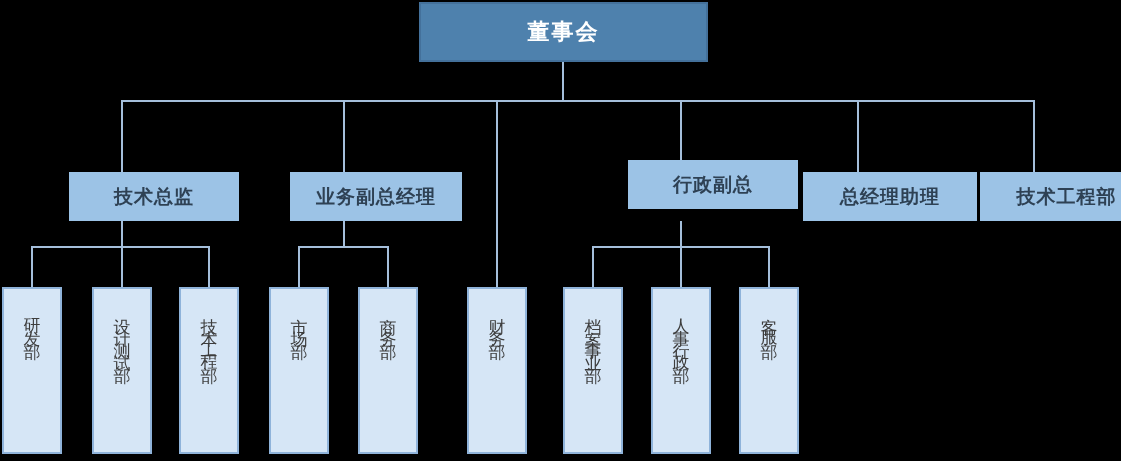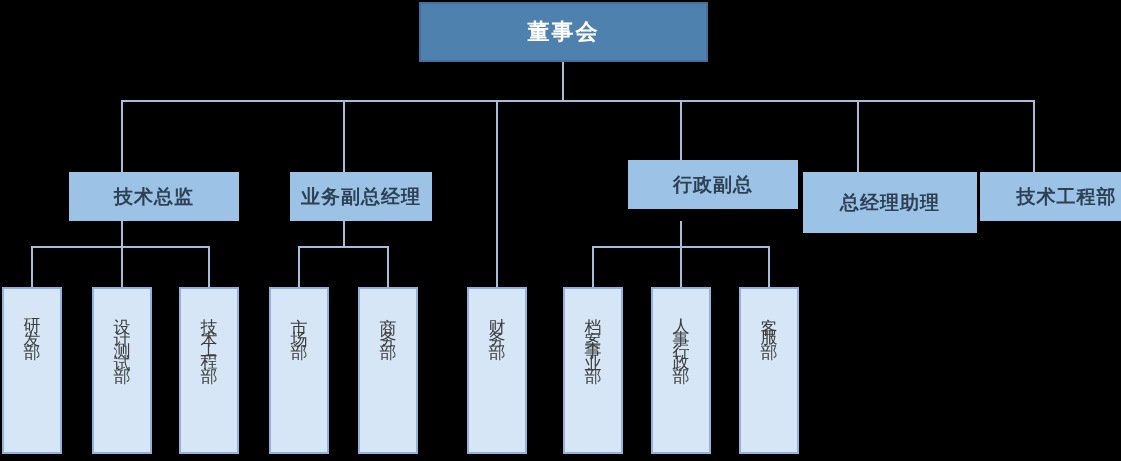--- a/index.html
+++ b/index.html
@@ -91,27 +91,27 @@
   <div class="line" style="left:680px; top:246px; width:2px; height:41px;"></div>
   <div class="line" style="left:768px; top:246px; width:2px; height:41px;"></div>
 
   <div class="box root-box" style="left:419px; top:2px; width:289px; height:60px;">
     <span>董事会</span>
   </div>
 
   <div class="box manager-box" style="left:37px; top:172px; width:170px; height:49px;">
     <span>技术总监</span>
   </div>
-  <div class="box manager-box" style="left:258px; top:172px; width:142px; height:49px;">
+  <div class="box manager-box" style="left:258px; top:172px; width:172px; height:49px;">
     <span>业务副总经理</span>
   </div>
   <div class="box manager-box" style="left:596px; top:160px; width:170px; height:49px;">
     <span>行政副总</span>
   </div>
-  <div class="box manager-box" style="left:771px; top:172px; width:174px; height:61px;">
+  <div class="box manager-box" style="left:771px; top:172px; width:174px; height:49px;">
     <span>总经理助理</span>
   </div>
   <div class="box manager-box" style="left:948px; top:172px; width:173px; height:49px;">
     <span>技术工程部</span>
   </div>
 
   <div class="box dept-box" style="left:2px; top:287px; width:60px; height:167px;">
     <span class="vtext">研发部</span>
   </div>
   <div class="box dept-box" style="left:92px; top:287px; width:60px; height:167px;">

